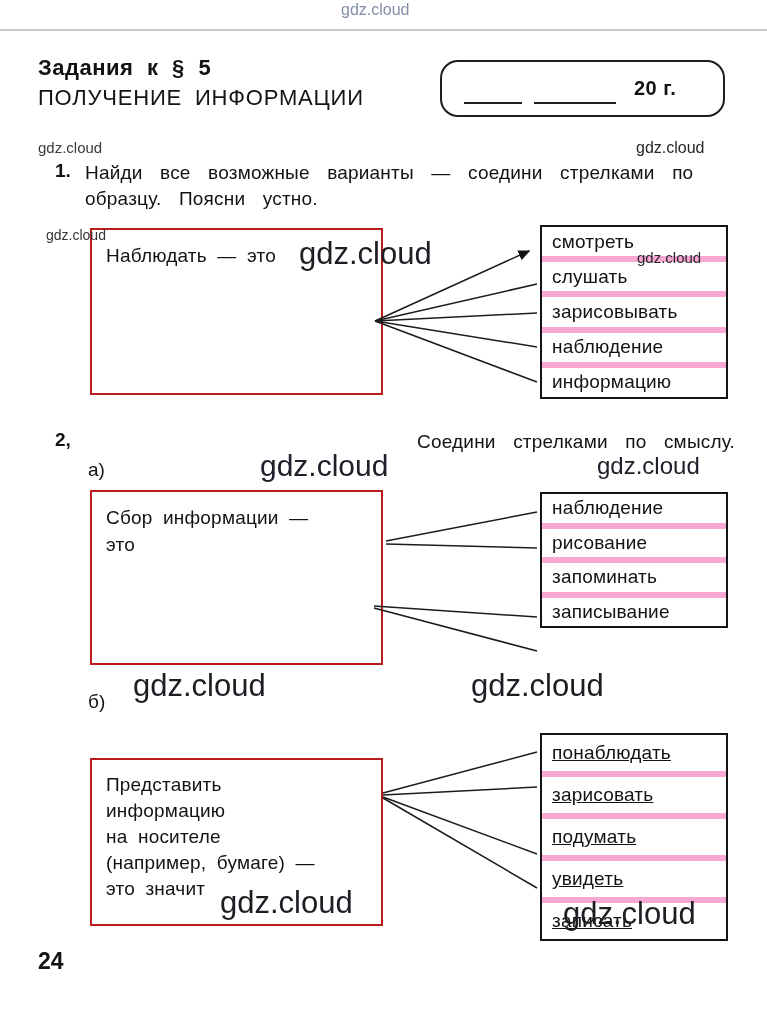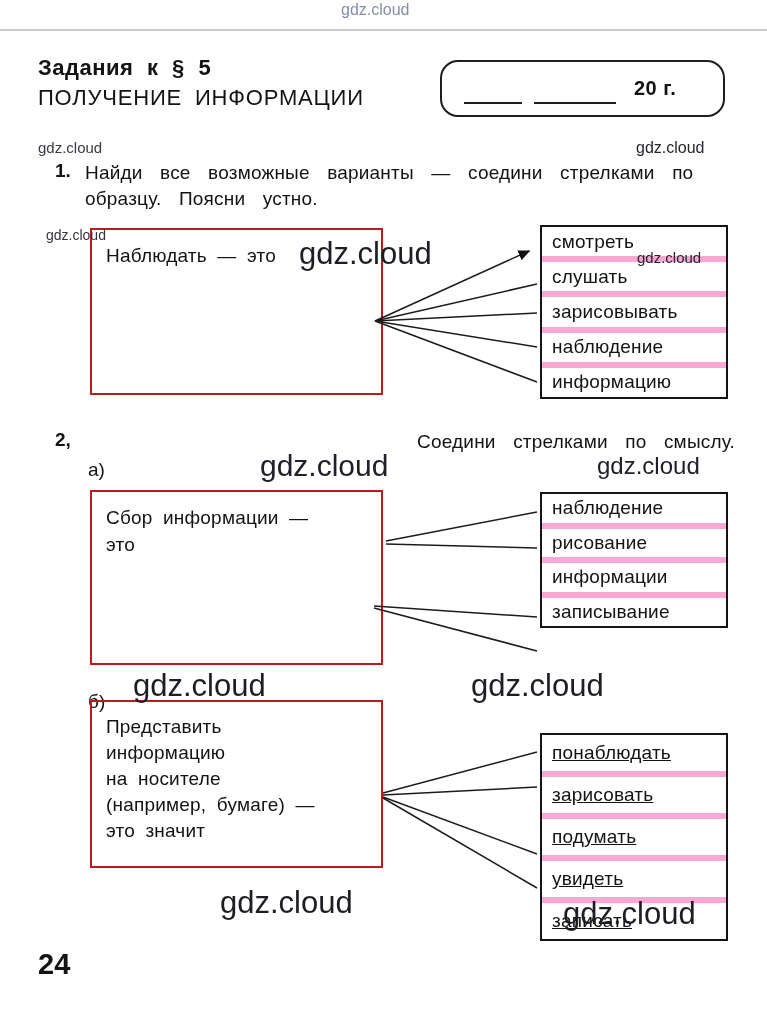--- a/index.html
+++ b/index.html
@@ -22,21 +22,21 @@
   .tasknum { position:absolute; font-size:19px; font-weight:bold; }
   .instr { position:absolute; font-size:19px; line-height:26px; letter-spacing:.2px; word-spacing:12px; white-space:pre-line; }
   .num-1 { left:55px; top:160px; } .instr-1 { left:85px; top:160px; width:650px; }
   .num-2 { left:55px; top:429px; } .instr-2 { left:85px; top:429px; width:650px;text-align:right; }
   .part-label { position:absolute; font-size:19px; }
   .label-a { left:88px; top:459px; } .label-b { left:88px; top:691px; }
 
   .source-box { position:absolute; left:90px; width:293px; border:2px solid #b91c1c; background:transparent; }
   .box-1 { top:228px; height:167px; }
   .box-2 { top:490px; height:175px; }
-  .box-3 { top:700px; height:168px; }
+  .box-3 { top:758px; height:168px; }
   .source-box .txt { padding:12px 14px; font-size:19px; line-height:27px; white-space:pre-line; word-spacing:5px; letter-spacing:.2px; }
   .box-3 .txt { line-height:26px; }
 
   .opt-table { position:absolute; left:540px; width:188px; border:2px solid #141414; display:flex; flex-direction:column; background:#fff; z-index:2; }
   .table-1 { top:225px; height:174px; }
   .table-2 { top:492px; height:136px; }
   .table-3 { top:733px; height:208px;text-decoration:underline; }
   .opt-cell { flex:1; display:flex; align-items:center; padding-left:10px; font-size:19px; letter-spacing:.2px; border-top:6px solid #f9a8d4; }
   .opt-cell:first-child { border-top:none; }
 
@@ -50,21 +50,21 @@
   .wm-s3 { left:46px;  top:227px; font-size:14px; color:#35353b; }
   .wm-b1 { left:299px; top:236px; font-size:31px; color:#1d1d24; }
   .wm-s4 { left:637px; top:249px; font-size:15px; color:#26262c; }
   .wm-b2 { left:260px; top:449px; font-size:30px; color:#20202a; }
   .wm-m1 { left:597px; top:452px; font-size:24px; color:#20202a; }
   .wm-b3 { left:133px; top:668px; font-size:31px; color:#1d1d24; }
   .wm-b4 { left:471px; top:668px; font-size:31px; color:#1d1d24; }
   .wm-b5 { left:220px; top:885px; font-size:31px; color:#1d1d24; }
   .wm-b6 { left:563px; top:896px; font-size:31px; color:#1d1d24; }
 
-  .page-num { position:absolute; left:38px; top:948px; font-size:29px; font-weight:bold; }
+  .page-num { position:absolute; left:38px; top:948px; font-size:23px; font-weight:bold; }
 </style>
 </head>
 <body>
 
 <div class="page">
 
   <div class="scan-line"></div>
 
   <div class="wm wm-top">gdz.cloud</div>
   <div class="wm wm-s1">gdz.cloud</div>
@@ -110,21 +110,21 @@
   <div class="part-label label-a">а)</div>
 
   <div class="source-box box-2">
     <div class="txt">Сбор информации —
 это</div>
   </div>
 
   <div class="opt-table table-2">
     <div class="opt-cell">наблюдение</div>
     <div class="opt-cell">рисование</div>
-    <div class="opt-cell">информации</div>
+    <div class="opt-cell">запоминать</div>
     <div class="opt-cell">записывание</div>
   </div>
 
   <div class="part-label label-b">б)</div>
 
   <div class="source-box box-3">
     <div class="txt">Представить
 информацию
 на носителе
 (например, бумаге) —

